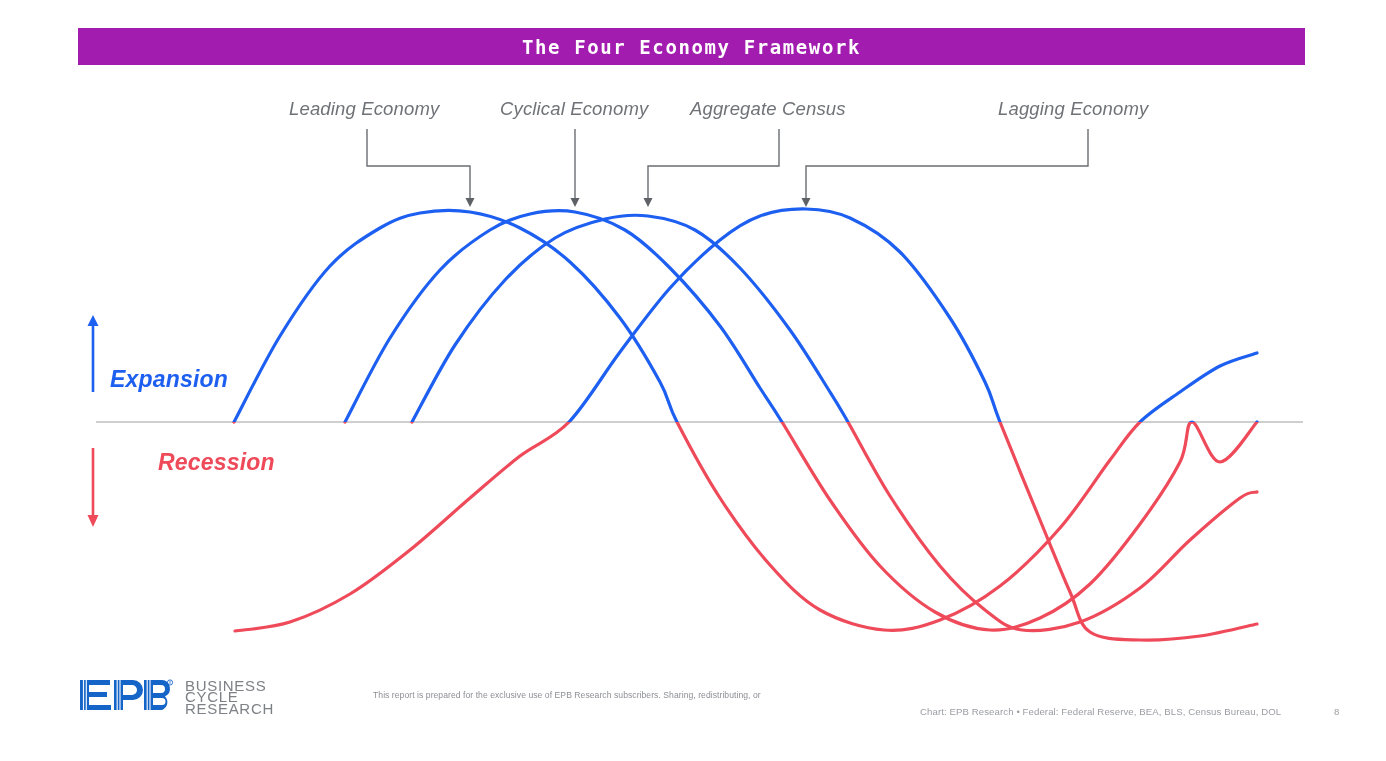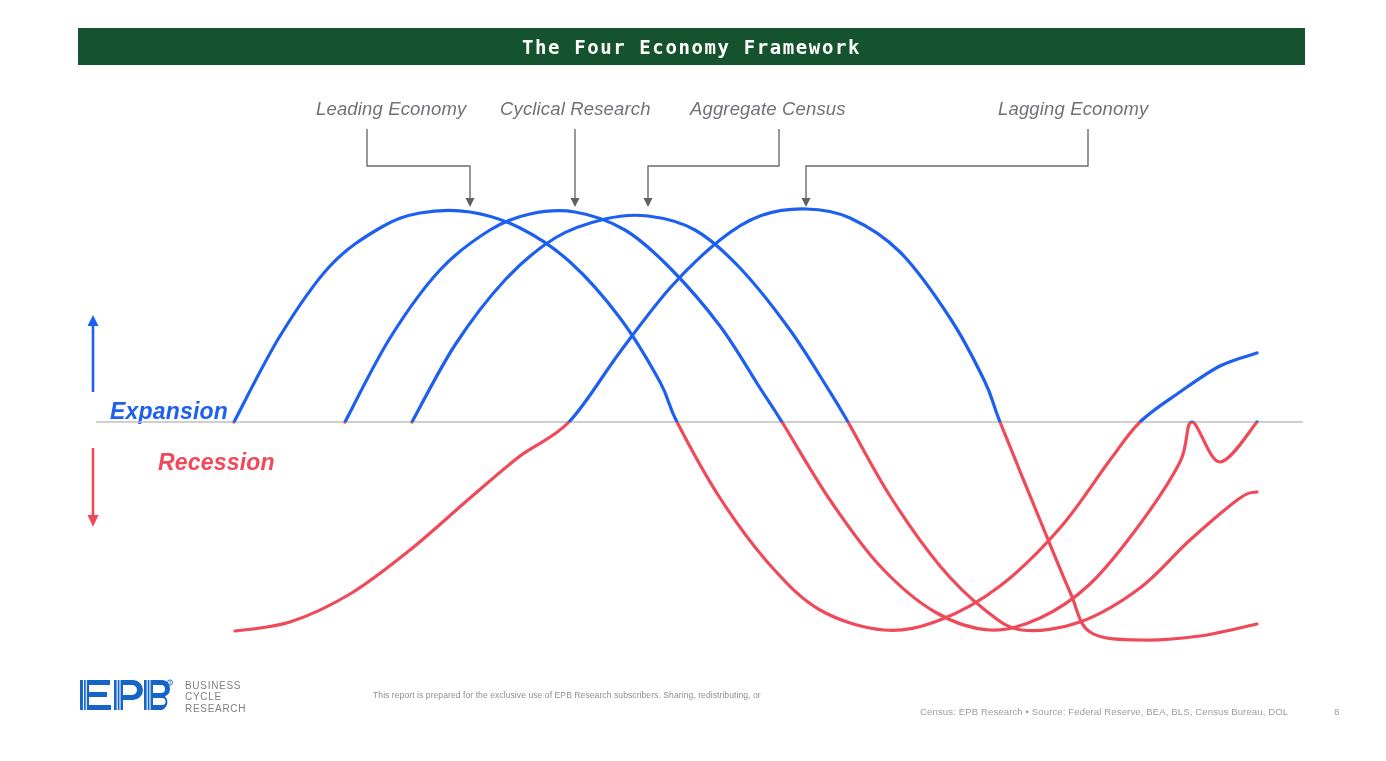--- a/index.html
+++ b/index.html
@@ -16,21 +16,21 @@
     -webkit-font-smoothing: antialiased;
   }
 
   
   #title-bar {
     position: absolute;
     left: 78px;
     top: 28px;
     width: 1227px;
     height: 37px;
-    background: #14532d;
+    background: #a21caf;
     display: flex;
     align-items: center;
     justify-content: center;
   }
   #title-text {
     font-family: "DejaVu Sans Mono", "Liberation Mono", monospace;
     font-weight: bold;
     font-size: 19px;
     letter-spacing: 1.6px;
     color: #ffffff;
@@ -52,21 +52,21 @@
   
   .axis-word {
     position: absolute;
     font-family: "Liberation Sans", sans-serif;
     font-style: italic;
     font-weight: bold;
     font-size: 23px;
     letter-spacing: 0.2px;
     white-space: nowrap;
   }
-  #expansion-label { left: 110px; top: 366px; color: #1d5ff0; margin-top: 32px; }
+  #expansion-label { left: 110px; top: 366px; color: #1d5ff0; }
   #recession-label { left: 110px; top: 449px; color: #ef4a5a; margin-left: 48px; }
 
   
   #chart-svg {
     position: absolute;
     left: 0;
     top: 0;
     width: 1386px;
     height: 761px;
     pointer-events: none;
@@ -79,21 +79,21 @@
     position: absolute;
     left: 78px;
     top: 8px;
     display: flex;
     align-items: center;
   }
   #logo-mark { display: block; }
   #logo-words {
     margin-left: 9px;
     font-family: "Liberation Sans", sans-serif;
-    font-size: 10px;
+    font-size: 15px;
     line-height: 11.6px;
     letter-spacing: 0.7px;
     color: #7d8085;
     text-transform: uppercase;
   }
   #logo-words div { display: block; }
 
   #disclaimer {
     position: absolute;
     left: 373px;
@@ -123,22 +123,22 @@
     color: #9a9da2;
   }
 </style>
 </head>
 <body>
 
 <div id="title-bar">
   <div id="title-text">The Four Economy Framework</div>
 </div>
 
-<div class="callout-label" id="cl-0" style="left:316px; top:98px;">Leading Economy</div>
-<div class="callout-label" id="cl-1" style="left:500px; top:98px;">Cyclical Research</div>
+<div class="callout-label" id="cl-0" style="left:289px; top:98px;">Leading Economy</div>
+<div class="callout-label" id="cl-1" style="left:500px; top:98px;">Cyclical Economy</div>
 <div class="callout-label" id="cl-2" style="left:690px; top:98px;">Aggregate Census</div>
 <div class="callout-label" id="cl-3" style="left:998px; top:98px;font-style:italic;">Lagging Economy</div>
 
 <div class="axis-word" id="expansion-label">Expansion</div>
 <div class="axis-word" id="recession-label">Recession</div>
 
 <svg id="chart-svg" viewBox="0 0 1386 761">
 
   <line x1="96" y1="422" x2="1303" y2="422" stroke="#bfbfbf" stroke-width="1.6"></line>
 
@@ -230,15 +230,15 @@
       <div>Business</div>
       <div>Cycle</div>
       <div>Research</div>
     </div>
   </div>
 
   <div id="disclaimer">
     <div>This report is prepared for the exclusive use of EPB Research subscribers. Sharing, redistributing, or</div>
   </div>
 
-  <div id="credit">Census: EPB Research  •  Source: Federal Reserve, BEA, BLS, Census Bureau, DOL</div>
+  <div id="credit">Chart: EPB Research  •  Federal: Federal Reserve, BEA, BLS, Census Bureau, DOL</div>
   <div id="page-number">8</div>
 </div>
 
 </body></html>

